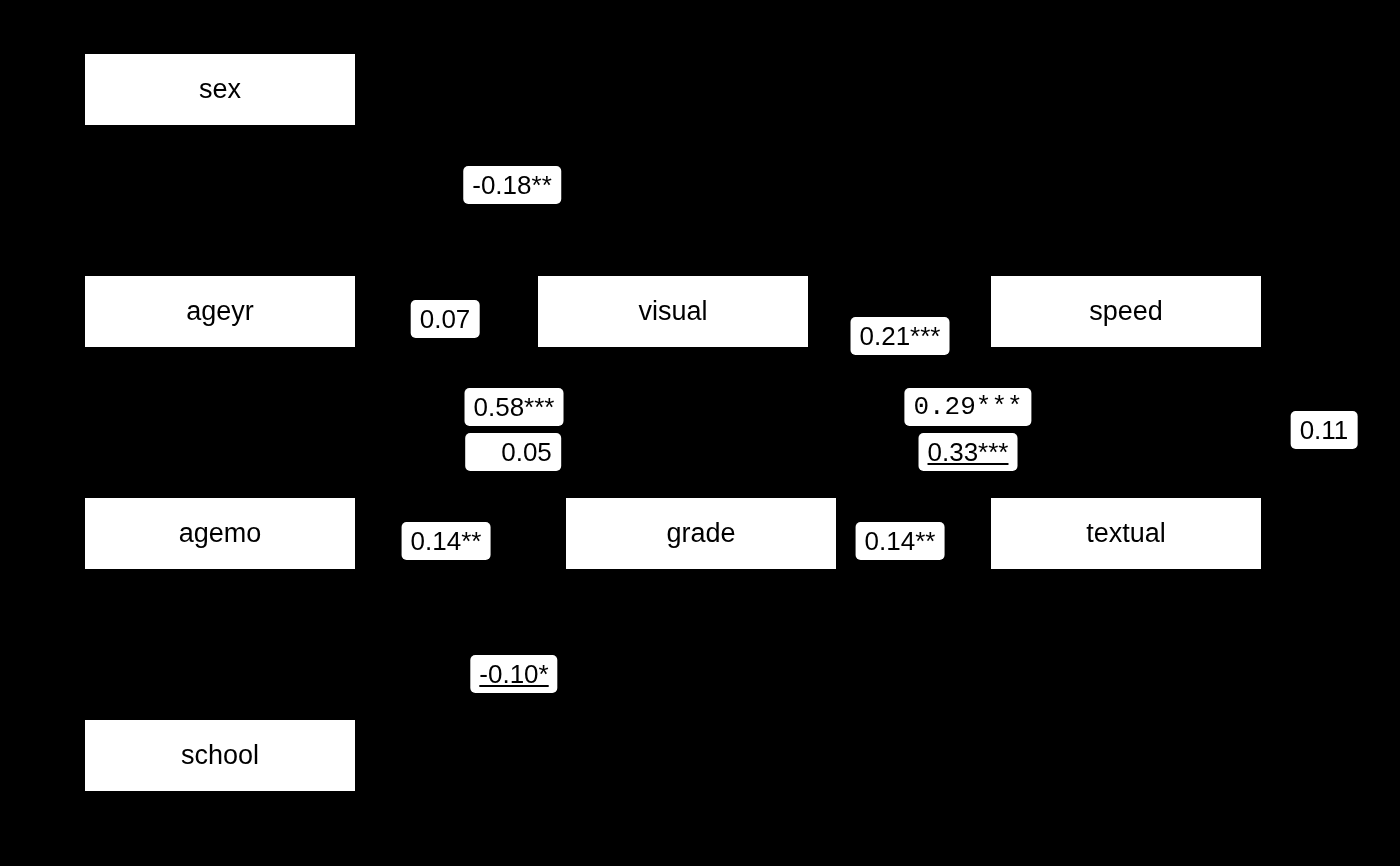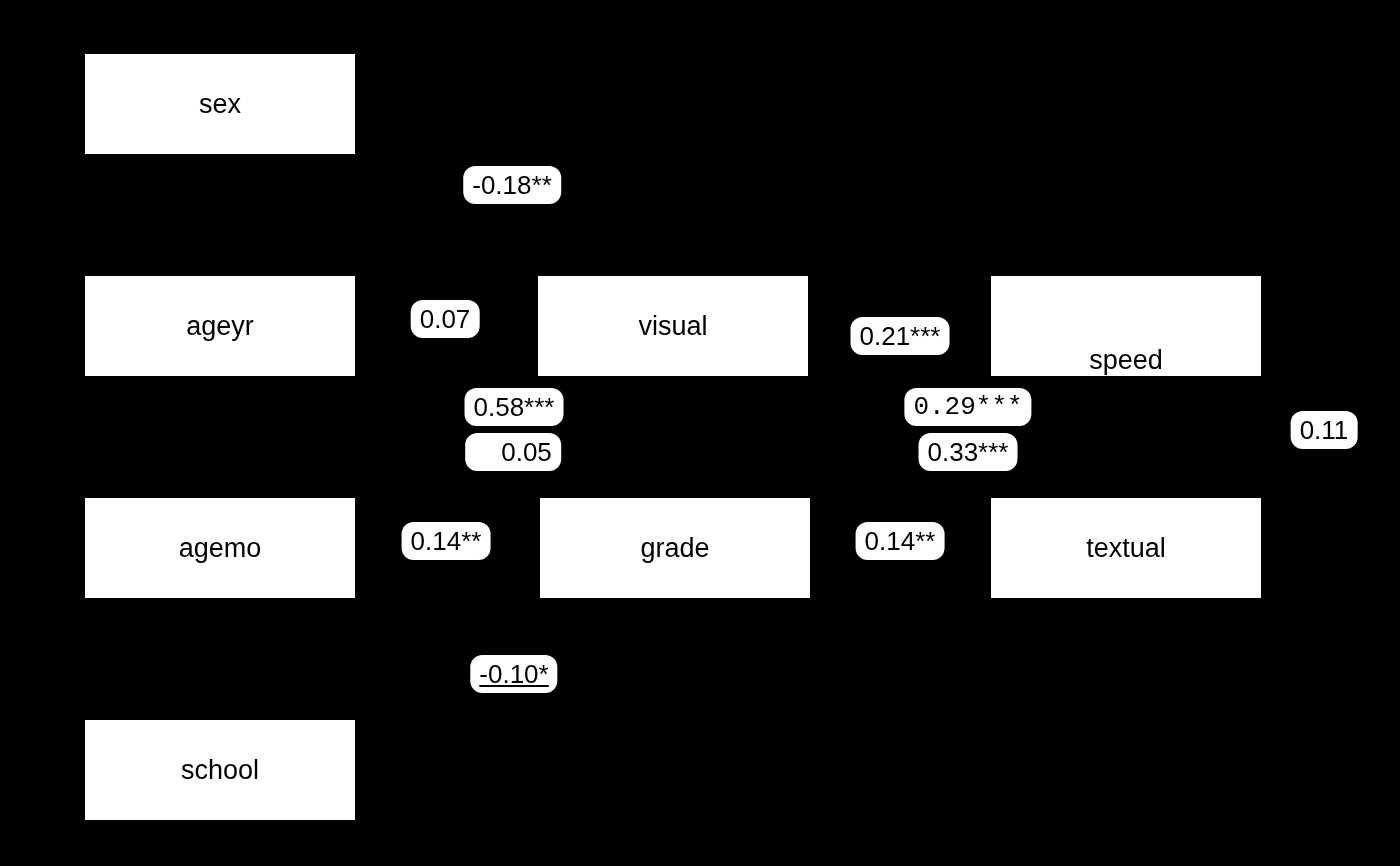--- a/index.html
+++ b/index.html
@@ -14,76 +14,76 @@
     font-family: "Liberation Sans", sans-serif;
     overflow: hidden;
   }
   .diagram {
     position: absolute;
     inset: 0;
   }
   .node {
     position: absolute;
     width: 270px;
-    height: 100px;
+    height: 71px;
     background: #ffffff;
     color: #000000;
     display: flex;
     align-items: center;
     justify-content: center;
     font-size: 27px;
     box-sizing: border-box;
   }
   .chip {
     position: absolute;
     transform: translate(-50%, -50%);
     background: #ffffff;
     color: #000000;
     font-size: 26px;
     line-height: 1;
     padding: 6px 9px;
-    border-radius: 12px;
+    border-radius: 5px;
     white-space: nowrap;
   }
 </style>
 </head>
 <body>
 
 <div class="diagram">
 
   <div class="node" style="left:85px;  top:54px;">
     <span>sex</span>
   </div>
   <div class="node" style="left:85px;  top:276px;">
     <span>ageyr</span>
   </div>
   <div class="node" style="left:538px; top:276px;">
     <span>visual</span>
   </div>
-  <div class="node" style="left:991px; top:276px;align-items:flex-end;">
+  <div class="node" style="left:991px; top:276px;">
     <span>speed</span>
   </div>
   <div class="node" style="left:85px;  top:498px;">
     <span>agemo</span>
   </div>
-  <div class="node" style="left:540px; top:498px;">
+  <div class="node" style="left:566px; top:498px;">
     <span>grade</span>
   </div>
   <div class="node" style="left:991px; top:498px;text-align:right;">
     <span>textual</span>
   </div>
   <div class="node" style="left:85px;  top:720px;">
     <span>school</span>
   </div>
 
   <div class="chip" style="left:512px;  top:185px;">-0.18**</div>
   <div class="chip" style="left:445px;  top:319px;">0.07</div>
   <div class="chip" style="left:900px;  top:336px;">0.21***</div>
   <div class="chip" style="left:514px;  top:407px;">0.58***</div>
   <div class="chip" style="left:513px;  top:452px;padding-left:36px;">0.05</div>
   <div class="chip" style="left:968px;  top:407px;font-family:Liberation Mono, monospace;">0.29***</div>
-  <div class="chip" style="left:968px;  top:452px;">0.33***</div>
+  <div class="chip" style="left:968px;  top:452px;text-decoration:underline;">0.33***</div>
   <div class="chip" style="left:1324px; top:430px;">0.11</div>
   <div class="chip" style="left:446px;  top:541px;">0.14**</div>
   <div class="chip" style="left:900px;  top:541px;">0.14**</div>
   <div class="chip" style="left:514px;  top:674px;text-decoration:underline;">-0.10*</div>
 
 </div>
 
 </body></html>

